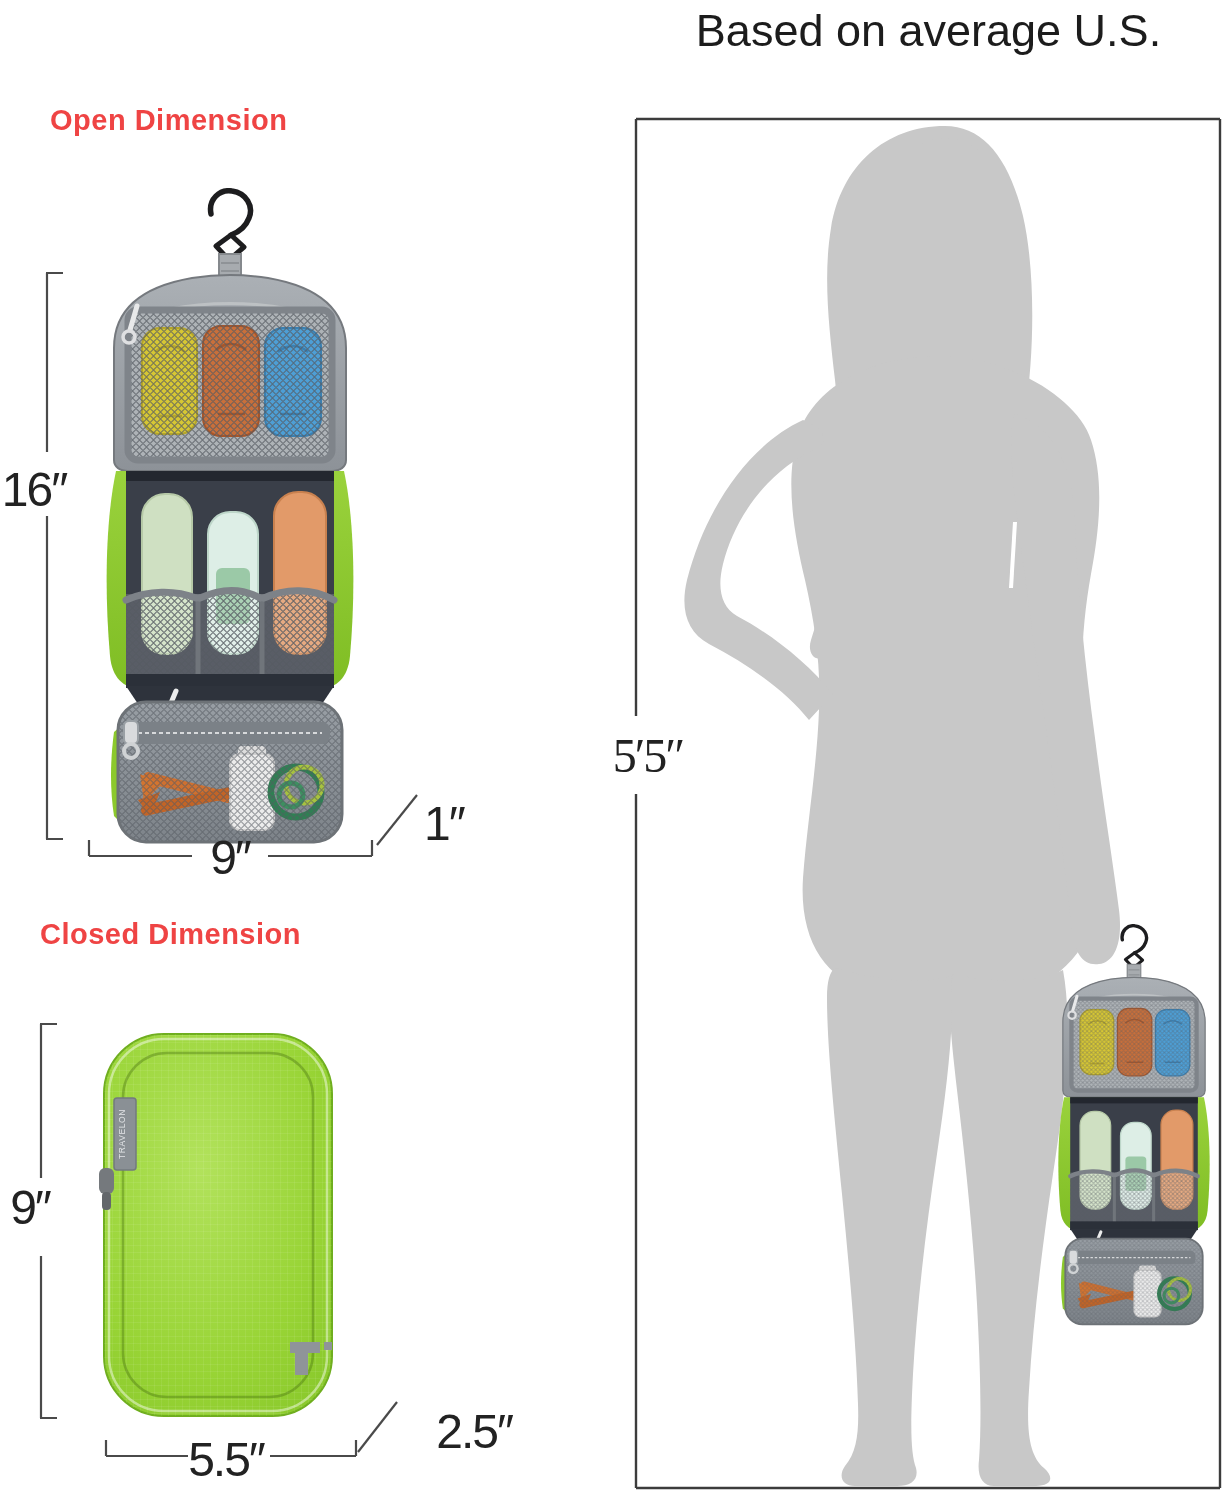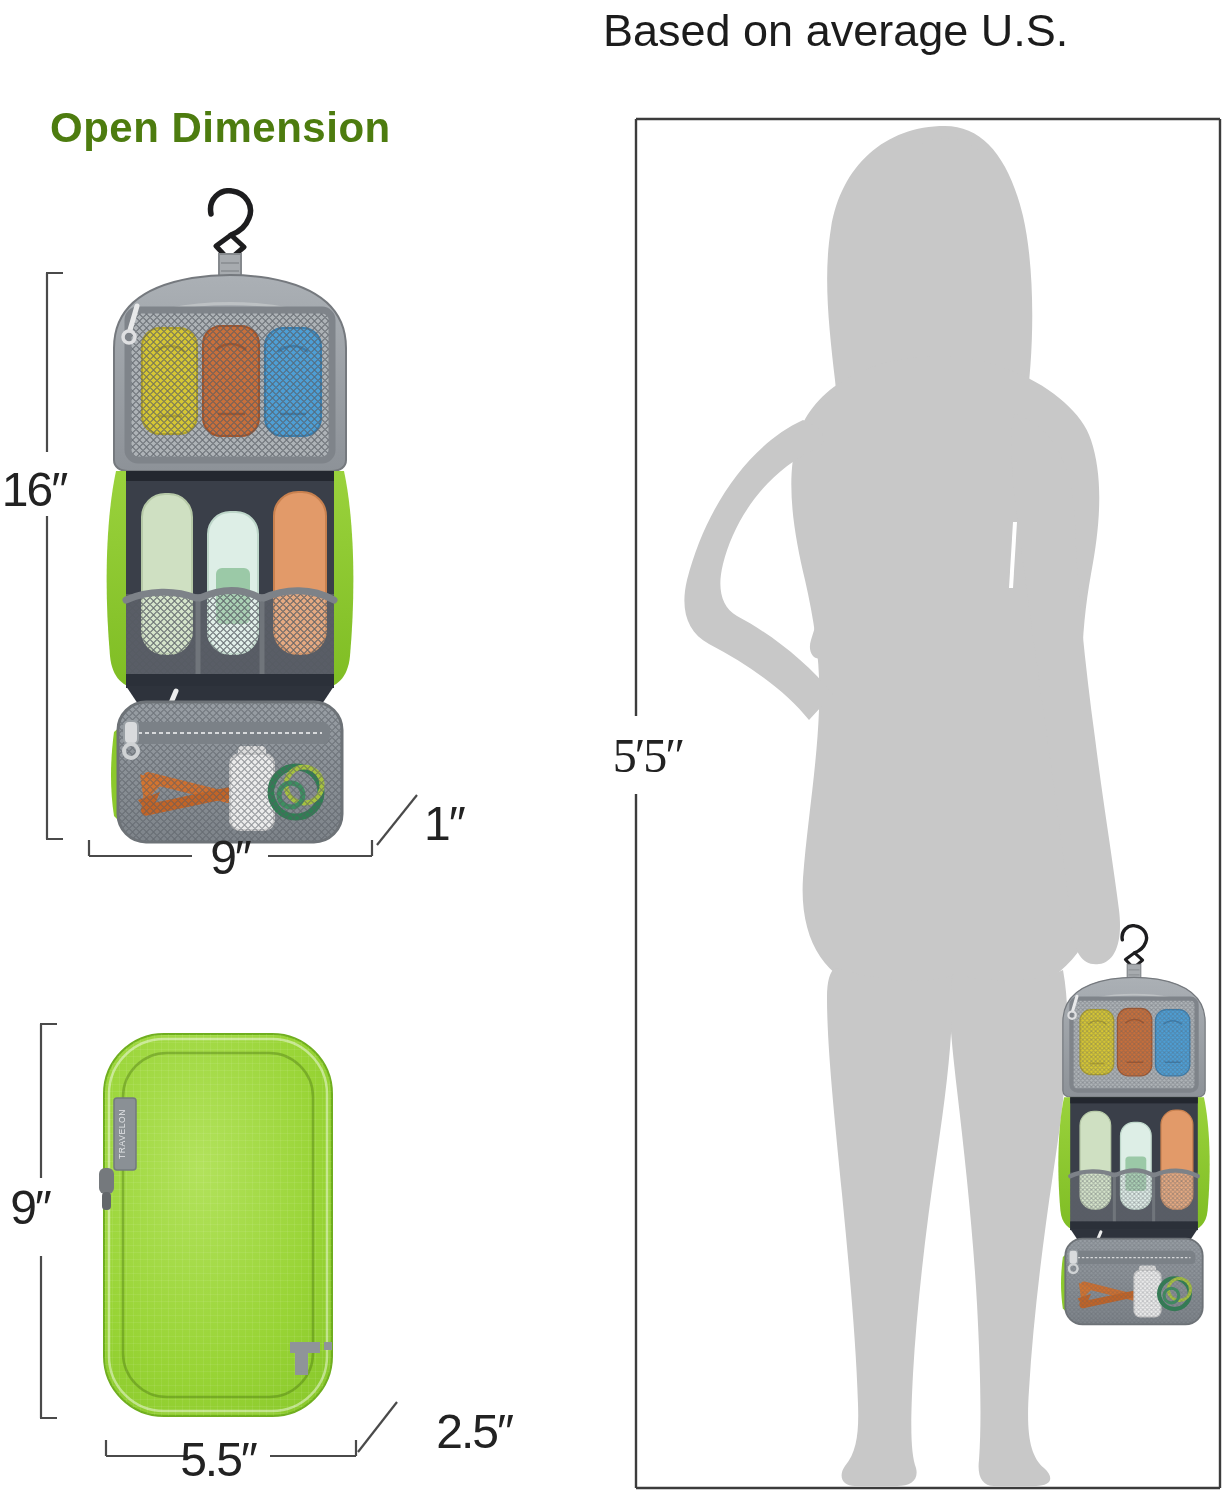--- a/index.html
+++ b/index.html
@@ -2,37 +2,37 @@
 <html><head>
 <meta charset="utf-8">
 <style>
   html,body{margin:0;padding:0;background:#fff;}
   .canvas{
     position:relative;width:1230px;height:1500px;background:#ffffff;overflow:hidden;
     font-family:"Liberation Sans",sans-serif;color:#1e1e1e;
   }
   .abs{position:absolute;}
   .title{
-    left:603px;top:4px;width:587px;
+    left:635px;top:4px;width:587px;text-align:center;
     font-size:45px;line-height:1.22;font-weight:400;color:#1c1c1c;letter-spacing:0px;
   }
   .section-heading{
-    font-size:42px;font-weight:700;color:#4d7c0f;letter-spacing:0.5px;white-space:nowrap;
+    font-size:29px;font-weight:700;color:#ef4444;letter-spacing:0.5px;white-space:nowrap;
   }
   .open-heading{left:50px;top:104px;}
   .closed-heading{left:40px;top:918px;}
   .dim-label{
     position:absolute;font-size:48px;font-weight:400;color:#222;
     letter-spacing:-2px;text-align:center;white-space:nowrap;
   }
   .lbl-open-h{left:-4px;top:462px;width:76px;}
   .lbl-open-w{left:192px;top:830px;width:76px;}
   .lbl-open-d{left:424px;top:796px;width:70px;text-align:left;}
   .lbl-closed-h{left:-2px;top:1180px;width:64px;}
-  .lbl-closed-w{left:142px;top:1432px;width:152px;}
+  .lbl-closed-w{left:150px;top:1432px;width:152px;}
   .lbl-closed-d{left:402px;top:1404px;width:110px;text-align:right;}
   .lbl-figure-h{left:598px;top:728px;width:100px;font-family:Liberation Serif, serif;}
   svg{display:block;}
 </style>
 </head>
 <body>
 
 <div class="canvas">
 
   <svg class="abs" style="width:0;height:0;" aria-hidden="true">
@@ -196,20 +196,21 @@
       <path d="M192 314 h30 v11 h-12 v22 h-13 v-22 h-5 z"></path>
       <rect x="226" y="314" width="8" height="8"></rect>
     </g>
   </svg>
 
   <div class="abs title">
     <div>Based on average U.S.</div>
   </div>
 
   <div class="abs section-heading open-heading">Open Dimension</div>
+  <div class="abs section-heading closed-heading">Closed Dimension</div>
 
   <div class="dim-label lbl-open-h">16″</div>
   <div class="dim-label lbl-open-w">9″</div>
   <div class="dim-label lbl-open-d">1″</div>
   <div class="dim-label lbl-closed-h">9″</div>
   <div class="dim-label lbl-closed-w">5.5″</div>
   <div class="dim-label lbl-closed-d">2.5″</div>
   <div class="dim-label lbl-figure-h">5′5″</div>
 
 </div>

